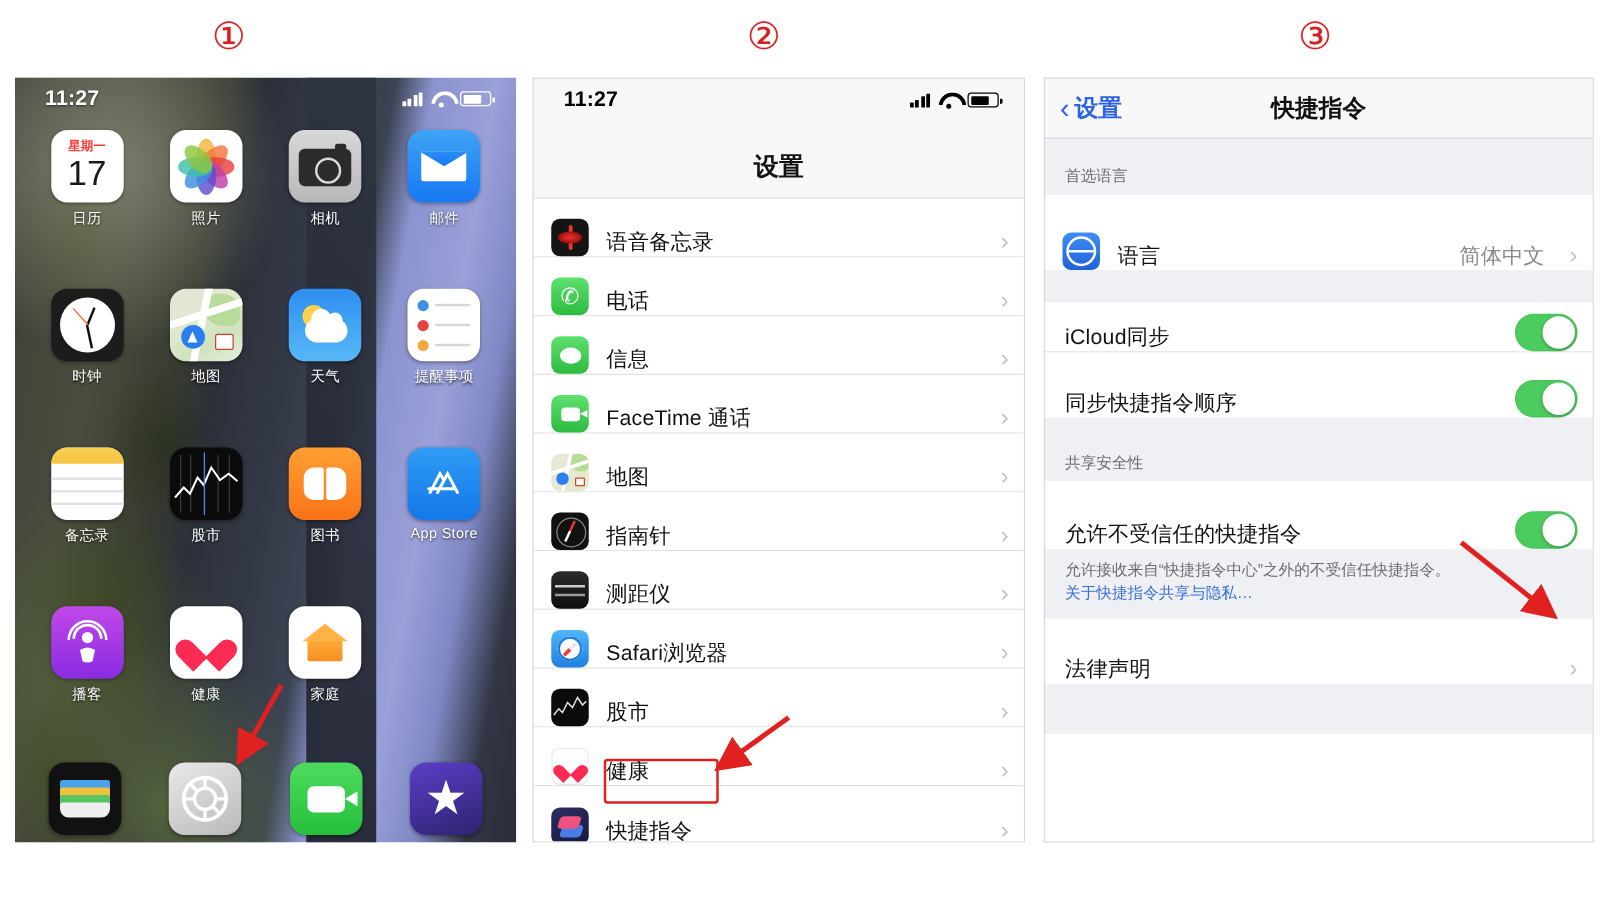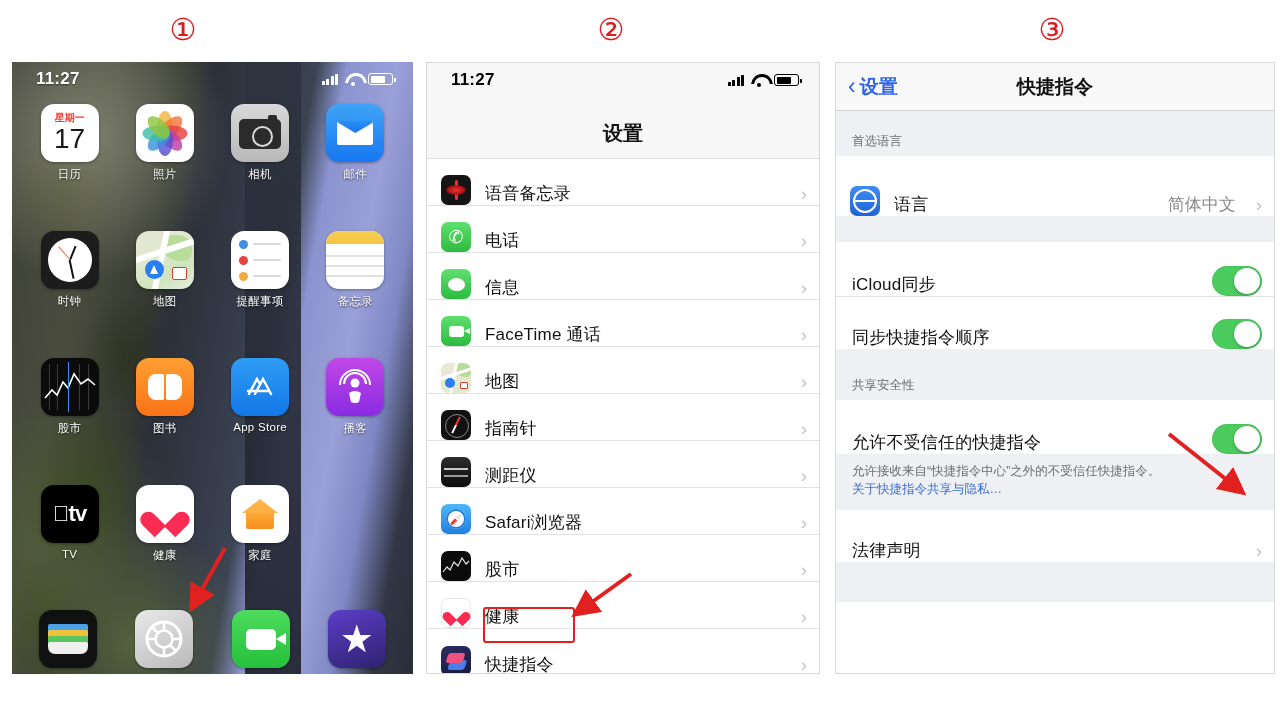--- a/index.html
+++ b/index.html
@@ -353,20 +353,27 @@
         <div class="ic ic-maps">
           <div class="grn"></div>
             <div class="rd r1"></div>
             <div class="rd r2"></div>
           <div class="pin"></div>
             <div class="shld"></div>
         </div>
         <div class="lb">地图</div>
       </div>
       <div class="app">
+        <div class="ic ic-weather">
+          <div class="sun"></div>
+            <div class="cl"></div>
+        </div>
+        <div class="lb">天气</div>
+      </div>
+      <div class="app">
         <div class="ic ic-reminders">
           <div class="row">
               <span class="dot" style="background:#3f8fe0"></span>
               <span class="ln"></span>
             </div>
           <div class="row">
               <span class="dot" style="background:#e8413f"></span>
               <span class="ln"></span>
             </div>
           <div class="row">
@@ -417,24 +424,20 @@
       <div class="app">
         <div class="ic ic-podcast">
           <svg width="40" height="40" viewBox="0 0 40 40">
             <circle cx="20" cy="16" r="4.5" fill="#fff"></circle>
             <path d="M14 26 q6 -4 12 0 l-2 9 q-4 2 -8 0 z" fill="#fff"></path>
             <path d="M9 17 a11 11 0 0 1 22 0" stroke="#fff" stroke-width="2.2" fill="none"></path>
             <path d="M5 18 a15 15 0 0 1 30 0" stroke="#fff" stroke-width="2" fill="none"></path>
           </svg>
         </div>
         <div class="lb">播客</div>
-      </div>
-      <div class="app">
-        <div class="ic ic-tv">tv</div>
-        <div class="lb">TV</div>
       </div>
       <div class="app">
         <div class="ic ic-health">
             <div class="h"></div>
           </div>
         <div class="lb">健康</div>
       </div>
       <div class="app">
         <div class="ic ic-home">
             <div class="hs"></div>
@@ -614,21 +617,21 @@
       <div class="srow" style="height:60px">
         <div class="ico sln"></div>
         <div class="nm">语言</div>
         <div class="val">简体中文</div>
         <div class="chev">›</div>
       </div>
     </div>
 
     <div class="sec-gap"></div>
     <div class="list">
-      <div class="srow" style="height:55px;padding-left:16px">
+      <div class="srow" style="height:40px;padding-left:16px">
         <div class="nm">iCloud同步</div>
         <div class="toggle"></div>
       </div>
       <div class="srow" style="height:52px;padding-left:16px">
         <div class="nm">同步快捷指令顺序</div>
         <div class="toggle"></div>
       </div>
     </div>
 
     <div class="sec-hd" style="padding-top:28px">共享安全性</div>

